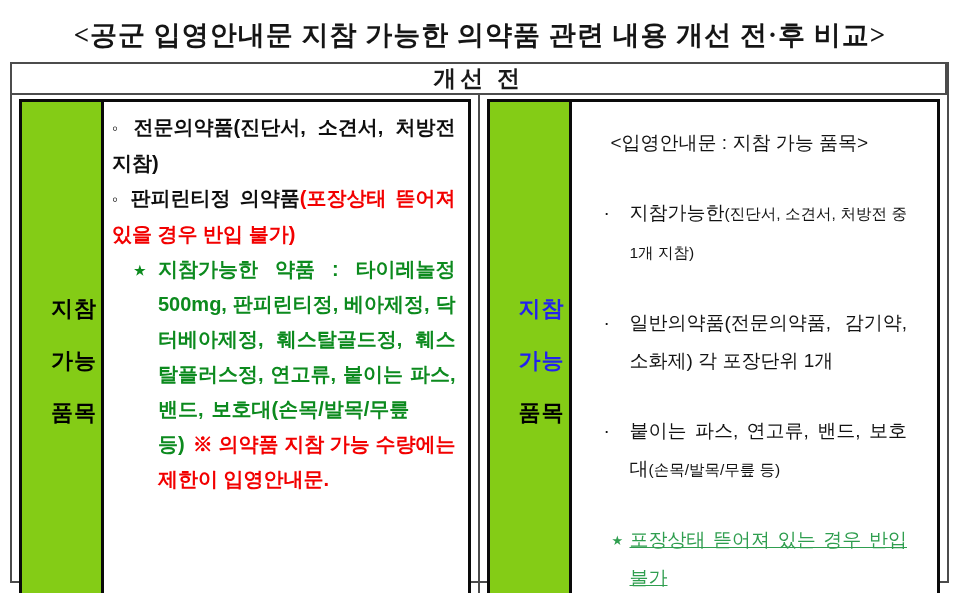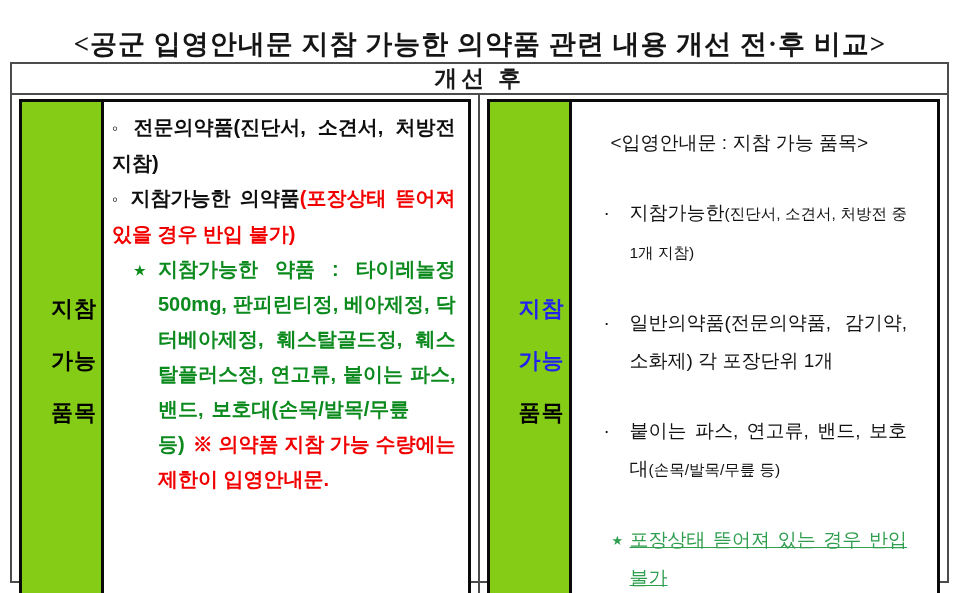--- a/index.html
+++ b/index.html
@@ -1,28 +1,27 @@
 <!DOCTYPE html>
 <html><head>
 <meta charset="utf-8">
 <style>
   * { margin: 0; padding: 0; box-sizing: border-box; }
   html, body { width: 960px; height: 593px; background: #ffffff; overflow: hidden; }
   body { font-family: "Liberation Sans", sans-serif; color: #111; }
 
   .page-title {
     text-align: center;
-    padding-top: 8px;
+    padding-top: 17px;
     font-family: "Liberation Serif", serif;
     font-weight: 600;
     font-size: 27px;
     letter-spacing: 1px;
     color: #151515;
     white-space: nowrap;
-    margin-top: 18px;
   }
 
   .outer-table {
     position: absolute;
     left: 10px; top: 62px;
     width: 939px; height: 521px;
     border: 2px solid #4c4c4c;
     display: flex;
     flex-direction: column;
     background: #fff;
@@ -136,35 +135,35 @@
   .underline { text-decoration: underline; }
 </style>
 </head>
 <body>
 
 <div class="page-title">&lt;공군 입영안내문 지참 가능한 의약품 관련 내용 개선 전·후 비교&gt;</div>
 
 <div class="outer-table">
 
   <div class="header-row">
-    <div class="header-cell">개선 후</div>
+    <div class="header-cell first">개선 전</div>
   </div>
 
   <div class="body-row">
 
     <div class="half first">
       <div class="inner-box">
         <div class="label-cell">
           <div class="label-line">지참</div>
           <div class="label-line">가능</div>
           <div class="label-line">품목</div>
         </div>
         <div class="content-cell before-content">
           <p><span class="bullet-mark">◦</span><span>전문의약품(진단서, 소견서, 처방전 지참)</span></p>
-          <p><span class="bullet-mark">◦</span><span>지참가능한 의약품</span><span class="red-text">(포장상태 뜯어져 있을 경우 반입 불가)</span></p>
+          <p><span class="bullet-mark">◦</span><span>판피린티정 의약품</span><span class="red-text">(포장상태 뜯어져 있을 경우 반입 불가)</span></p>
           <p class="p-hang"><span class="star-mark green-text">★</span><span class="green-text">지참가능한 약품 : 타이레놀정 500mg, 판피린티정, 베아제정, 닥터베아제정, 훼스탈골드정, 훼스탈플러스정, 연고류, 붙이는 파스, 밴드,</span><span class="green-text bold gap-left">보호대(손목/발목/무릎 등)</span><span class="red-text bold gap-left">※ 의약품 지참 가능 수량에는 제한이 입영안내문.</span></p>
         </div>
       </div>
     </div>
 
     <div class="half">
       <div class="inner-box">
         <div class="label-cell">
           <div class="label-line blue">지참</div>
           <div class="label-line blue">가능</div>

